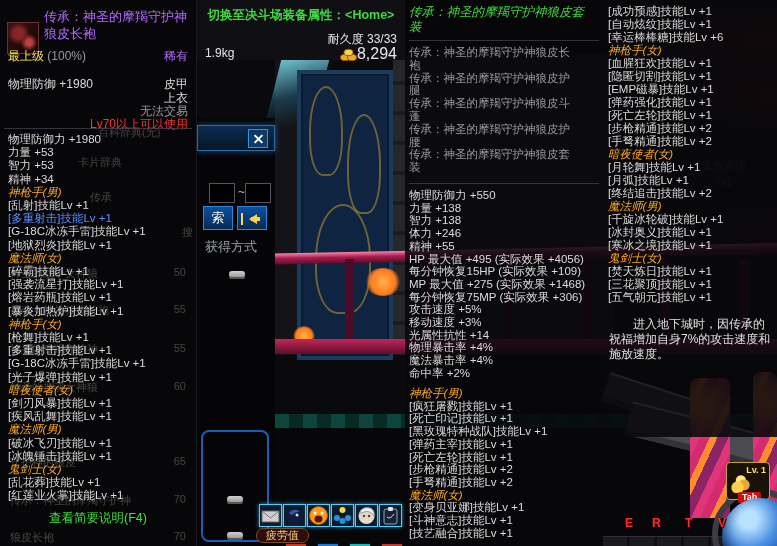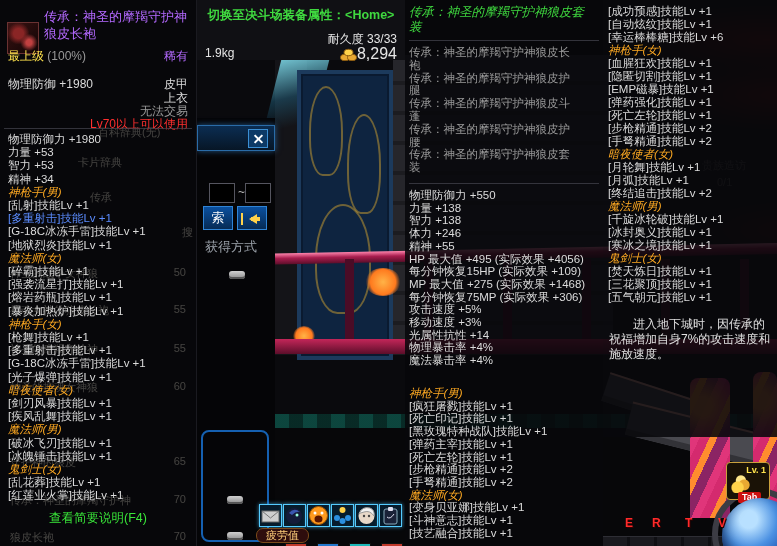--- a/index.html
+++ b/index.html
@@ -259,20 +259,21 @@
         <div class="c-w">精神 +55</div>
         <div class="c-w">HP 最大值 +495 (实际效果 +4056)</div>
         <div class="c-w">每分钟恢复15HP (实际效果 +109)</div>
         <div class="c-w">MP 最大值 +275 (实际效果 +1468)</div>
         <div class="c-w">每分钟恢复75MP (实际效果 +306)</div>
         <div class="c-w">攻击速度 +5%</div>
         <div class="c-w">移动速度 +3%</div>
         <div class="c-w">光属性抗性 +14</div>
         <div class="c-w">物理暴击率 +4%</div>
         <div class="c-w">魔法暴击率 +4%</div>
+        <div class="c-w">命中率 +2%</div>
       </div>
     <div class="linelist mt-skills">
         <div class="c-o">神枪手(男)</div>
         <div class="c-w">[疯狂屠戮]技能Lv +1</div>
         <div class="c-w">[死亡印记]技能Lv +1</div>
         <div class="c-w">[黑玫瑰特种战队]技能Lv +1</div>
         <div class="c-w">[弹药主宰]技能Lv +1</div>
         <div class="c-w">[死亡左轮]技能Lv +1</div>
         <div class="c-w">[步枪精通]技能Lv +2</div>
         <div class="c-w">[手弩精通]技能Lv +2</div>

